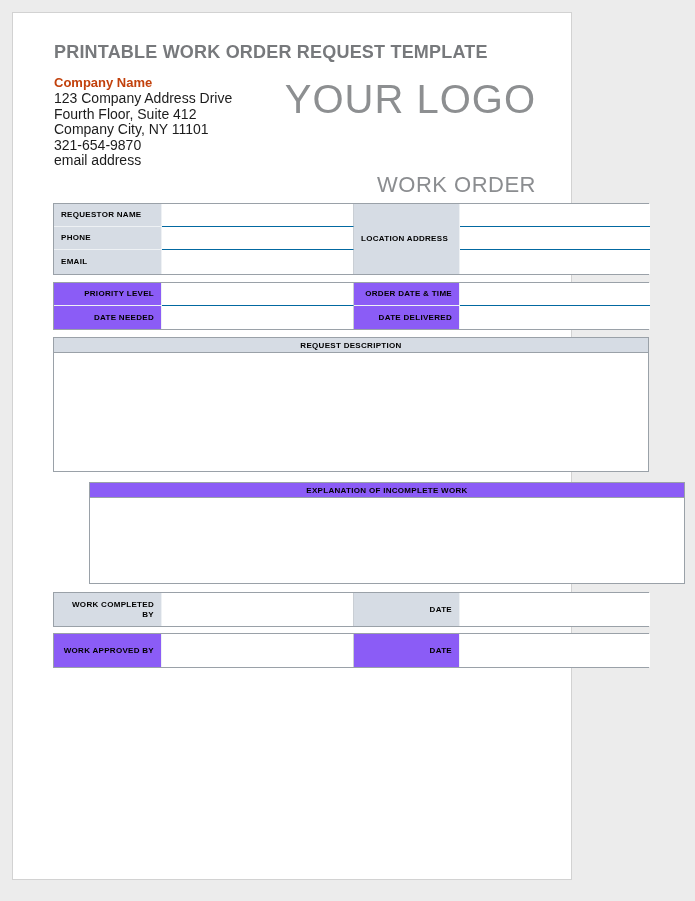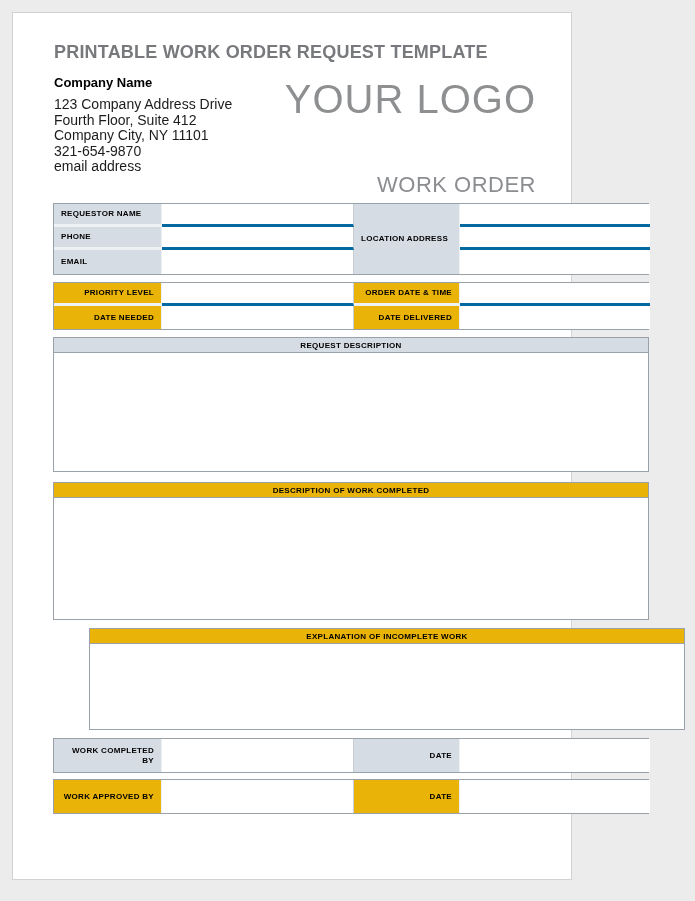--- a/index.html
+++ b/index.html
@@ -5,45 +5,45 @@
   * { margin:0; padding:0; box-sizing:border-box; }
   html,body { width:695px; height:901px; background:#ececec; overflow:hidden;
               font-family:"Liberation Sans", sans-serif; }
   .page { position:absolute; left:12px; top:12px; width:560px; height:868px;
           background:#ffffff; border:1px solid #d2d2d2; }
 
   
   .doc-title { position:absolute; left:41px; top:29px; font-size:18px; font-weight:bold;
                color:#77797c; letter-spacing:.2px; }
   .company   { position:absolute; left:41px; top:62px; }
-  .company .name { font-size:13px; font-weight:bold; color:#000000; margin-bottom:7px; }
+  .company .name { font-size:13px; font-weight:bold; color:#c2410c; margin-bottom:1px; }
   .company .line { font-size:14px; color:#1c1c1c; line-height:15.5px; }
   .logo-text { position:absolute; right:35px; top:64px; font-size:40px; color:#8d8f91;
                letter-spacing:1px; white-space:nowrap; }
   .work-order{ position:absolute; right:35px; top:159px; font-size:22px; color:#8b8d90;
                letter-spacing:.5px; white-space:nowrap; }
 
   
   .form-area { position:absolute; left:40px; top:190px; width:596px; }
 
   .tbl { display:grid; grid-template-columns:108px 192px 106px 190px;
          border:1px solid #9aa1a8; background:#fff; }
   .t1  { grid-template-rows:23px 23px 24px; margin-bottom:7px; }
   .t2  { grid-template-rows:23px 23px;      margin-bottom:7px; }
   .t3  { grid-template-rows:23px;           margin-bottom:7px; }
 
   .cell { display:flex; align-items:center; padding:0 7px; overflow:hidden;
-          border-right:1px solid #c9ced4; border-bottom:3px solid #0369a1; }
+          border-right:1px solid #c9ced4; border-bottom:1px solid #0369a1; }
   .no-r { border-right:none; } .no-b { border-bottom:none; }
 
   .lbl  { font-size:8px; font-weight:bold; color:#000; letter-spacing:.3px;
           line-height:1.25; border-color:#eef1f4; }
   .lbl.right { justify-content:flex-end; text-align:right; }
   .dark  { background:#d6dce4; }
-  .light { background:#eab308; }
+  .light { background:#8b5cf6; }
   .input { background:#fff; font-size:9px; color:#222; }
 
   
   .section { width:596px; }
   .sec-hdr { height:15px; display:flex; align-items:center; justify-content:center;
              border:1px solid #9aa1a8; border-bottom:none;
              font-size:8px; font-weight:bold; color:#000; letter-spacing:.3px; }
   .sec-box { border:1px solid #9aa1a8; background:#fff; font-size:9px; color:#222;
              padding:3px 5px; }
   .box-request   { height:120px; } .sect-request   { margin-bottom:10px; }
@@ -102,24 +102,20 @@
       <div class="cell lbl light right no-b">DATE DELIVERED</div>
       <div class="cell input no-r no-b"></div>
     </div>
 
 
     <div class="section sect-request">
       <div class="sec-hdr dark">REQUEST DESCRIPTION</div>
       <div class="sec-box box-request"></div>
     </div>
 
-    <div class="section sect-completed">
-      <div class="sec-hdr light">DESCRIPTION OF WORK COMPLETED</div>
-      <div class="sec-box box-completed"></div>
-    </div>
 
     <div class="section sect-incomplete">
       <div class="sec-hdr light">EXPLANATION OF INCOMPLETE WORK</div>
       <div class="sec-box box-incomplete"></div>
     </div>
 
     <div class="tbl signoff signoff-1">
       <div class="cell lbl dark right no-b">WORK COMPLETED BY</div>
       <div class="cell input no-b"></div>
       <div class="cell lbl dark right no-b">DATE</div>

